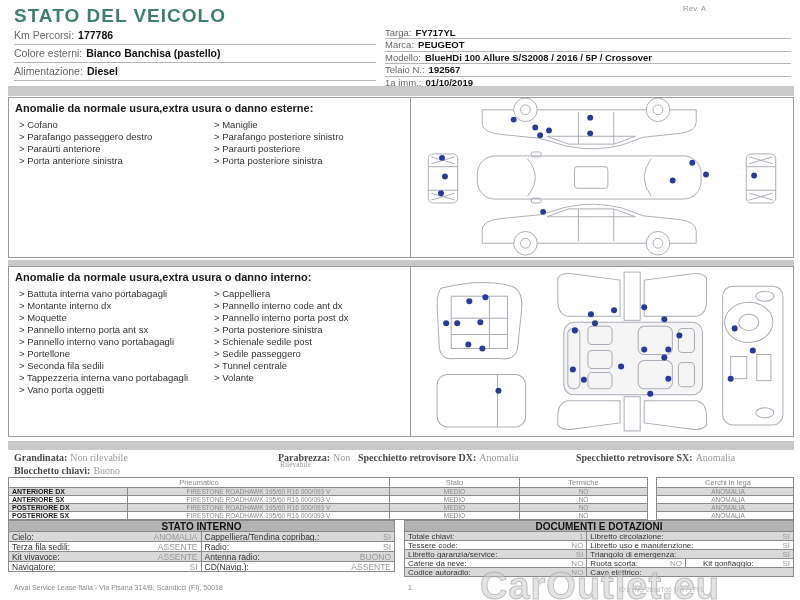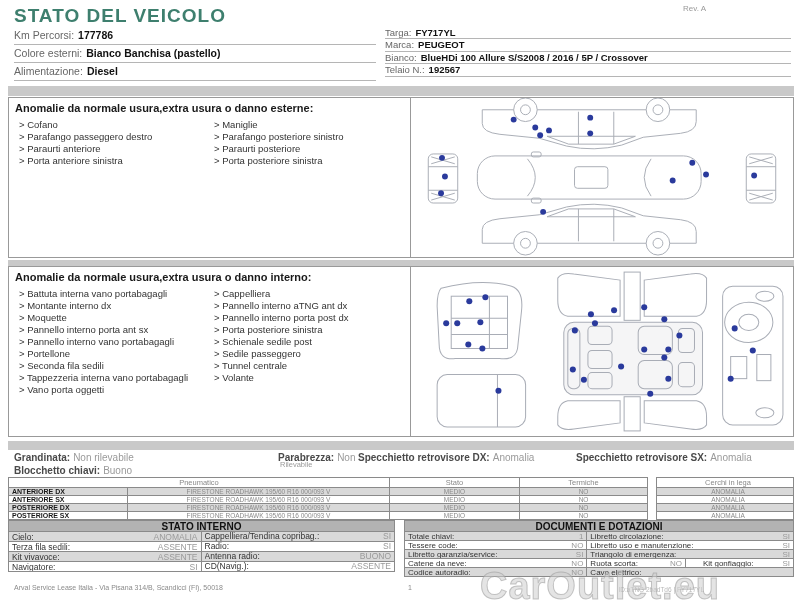--- a/index.html
+++ b/index.html
@@ -33,21 +33,21 @@
   .alist.colR { left:205px; width:192px; }
   .alist div { margin-bottom:1px; }
   .alist div::before { content:"> "; }
   .diagram { position:absolute; left:401px; top:0; bottom:0; width:383px; border-left:1px solid #999; }
   .diagram svg { width:100%; height:100%; }
   .sketch { stroke:#a9adb6; stroke-width:1; fill:none; }
   .sketch-fill { stroke:#a9adb6; stroke-width:1; fill:#f5f5f6; }
   .wheel { stroke:#a9adb6; stroke-width:1; fill:#fff; }
 
   
-  .cond { position:absolute; font-size:10px; white-space:nowrap; }
+  .cond { position:absolute; font-size:10px; white-space:nowrap;font-family:Liberation Serif, serif; }
   .cond .clabel { font-weight:bold; color:#4a4a4a; margin-right:3px; }
   .cond .cvalue { color:#9a9a9a; }
   .cond .cwrap { display:block; font-size:7.5px; color:#9a9a9a; margin-top:-3px; margin-left:2px; }
   #cond-grandinata { left:14px; top:452px; }
   #cond-parabrezza { left:278px; top:452px; width:90px; }
   #cond-dx { left:358px; top:452px; }
   #cond-sx { left:576px; top:452px; }
   #cond-blocchetto { left:14px; top:465px; }
 
   
@@ -69,21 +69,21 @@
   
   .btable { position:absolute; top:520px; }
   #t-stato { left:8px; width:387px; }
   #t-doc { left:404px; width:390px; }
   .bt-head { height:12px; background:#b3b3b3; border:1px solid #8a8a8a; font-size:10px; font-weight:bold; text-align:center; line-height:12px; color:#111; }
   .bt-row { display:flex; border:1px solid #8a8a8a; border-top:none; }
   #t-stato .bt-row { height:10px; font-size:8.5px; }
   #t-doc .bt-row { height:9px; font-size:8px; }
   .bt-row .half { display:flex; align-items:center; overflow:hidden; white-space:nowrap; padding:0 3px; }
   .bt-row .h1 { border-right:1px solid #8a8a8a; }
-  #t-stato .h1 { width:50%; } #t-stato .h2 { width:50%;align-items:flex-end; }
+  #t-stato .h1 { width:50%; } #t-stato .h2 { width:50%; }
   #t-doc .h1 { width:47%; } #t-doc .h2 { width:53%; }
   .dlabel { color:#333; flex:1; overflow:hidden; }
   .dvalue { color:#9a9a9a; text-align:right; }
   .h2 span:empty { display:none; }
   .dlabel.sub { border-left:1px solid #8a8a8a; padding-left:17px; margin-left:3px; }
   .btable .bt-row:nth-of-type(odd) { background:#d9d9d9; }
 
   
   .footer-address { position:absolute; left:14px; top:584px; font-size:7px; color:#8a8a8a; }
   .page-num { position:absolute; left:408px; top:584px; font-size:7px; color:#8a8a8a; }
@@ -117,27 +117,30 @@
 
       <div class="frow">
         <span class="flabel">Targa:</span><span class="fvalue">FY717YL</span>
       </div>
 
       <div class="frow">
         <span class="flabel">Marca:</span><span class="fvalue">PEUGEOT</span>
       </div>
 
       <div class="frow">
-        <span class="flabel">Bianco:</span><span class="fvalue">BlueHDi 100 Allure S/S2008 / 2016 / 5P / Crossover</span>
+        <span class="flabel">Modello:</span><span class="fvalue">BlueHDi 100 Allure S/S2008 / 2016 / 5P / Crossover</span>
       </div>
 
       <div class="frow">
         <span class="flabel">Telaio N.:</span><span class="fvalue">192567</span>
       </div>
 
+      <div class="frow">
+        <span class="flabel">1a imm.:</span><span class="fvalue">01/10/2019</span>
+      </div>
     </div>
 
   <div class="band" id="band1"></div>
 
   <div class="abox" id="box-ext">
     <h3>Anomalie da normale usura,extra usura o danno esterne:</h3>
     <div class="alist colL">
 
     <div>Cofano</div>
         <div>Parafango passeggero destro</div>
@@ -227,21 +230,21 @@
         <div>Pannello interno porta ant sx</div>
         <div>Pannello interno vano portabagagli</div>
         <div>Portellone</div>
         <div>Seconda fila sedili</div>
         <div>Tappezzeria interna vano portabagagli</div>
         <div>Vano porta oggetti</div>
       </div>
     <div class="alist colR">
 
     <div>Cappelliera</div>
-        <div>Pannello interno aTNG ant dx</div>
+        <div>Pannello interno code ant dx</div>
         <div>Pannello interno porta post dx</div>
         <div>Porta posteriore sinistra</div>
         <div>Schienale sedile post</div>
         <div>Sedile passeggero</div>
         <div>Tunnel centrale</div>
         <div>Volante</div>
       </div>
     <div class="diagram">
       <svg viewBox="0 0 380 162" preserveAspectRatio="xMidYMid meet">
         <g>

